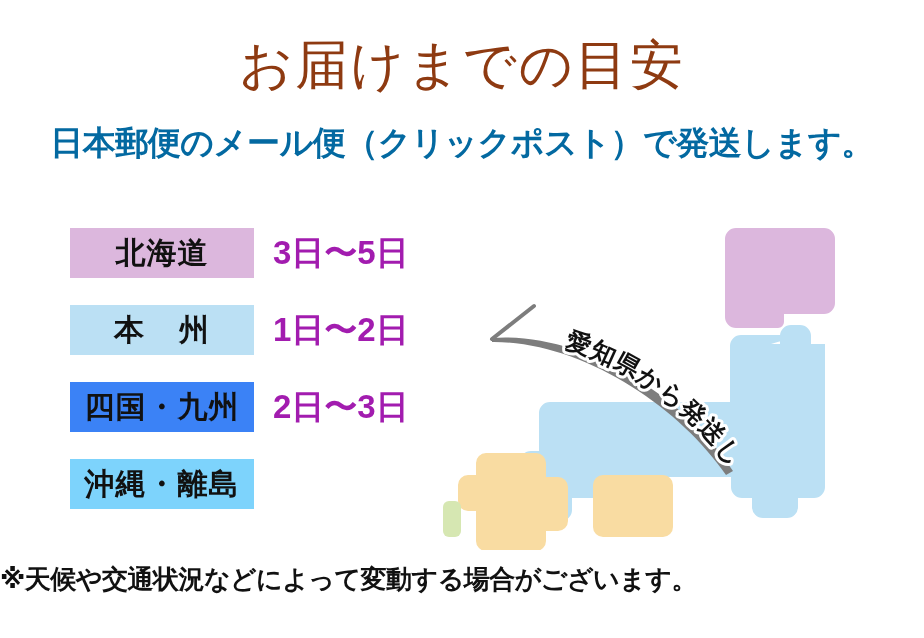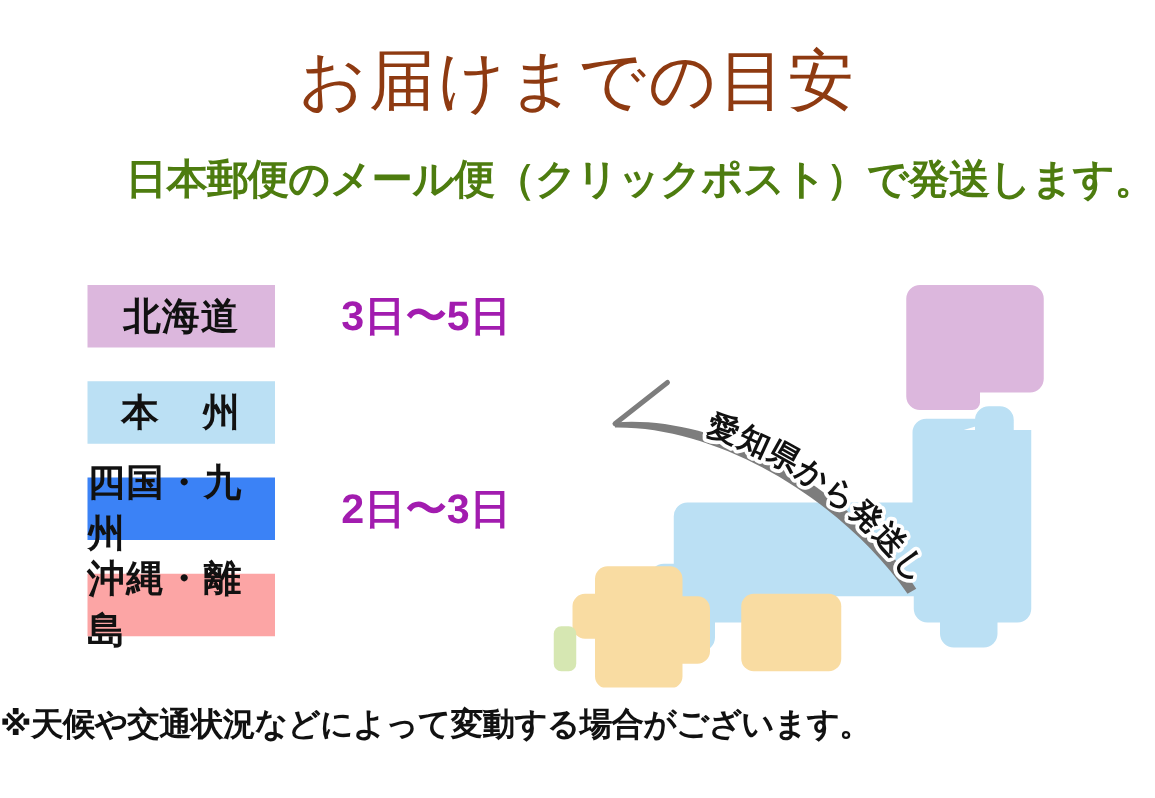--- a/index.html
+++ b/index.html
@@ -32,46 +32,46 @@
     color: #8e3a11;
     white-space: nowrap;
   }
 
   
   .subtitle {
     position: absolute;
     left: 0;
     top: 122px;
     width: 924px;
-    text-align: right;
+    text-align: center;
     font-size: 33px;
     line-height: 42px;
     font-weight: bold;
-    color: #4d7c0f;
+    color: #0369a1;
     letter-spacing: -0.5px;
     white-space: nowrap;
   }
 
   
   .rate-table {
     position: absolute;
     left: 70px;
     top: 228px;
     width: 400px;
   }
   .rate-row {
     position: relative;
     height: 50px;
     margin-bottom: 27px;
   }
   .region-badge {
     position: absolute;
     left: 0;
     top: 0;
-    width: 150px;
+    width: 184px;
     height: 50px;
     display: flex;
     align-items: center;
     justify-content: center;
     font-size: 30px;
     font-weight: bold;
     color: #111111;
     letter-spacing: 1px;
     box-sizing: border-box;
   }
@@ -163,29 +163,30 @@
       <div class="region-badge" style="background:#dcb7dd">北海道</div>
       <div class="days-text">3日〜5日</div>
     </div>
 
     <div class="rate-row">
       <div class="region-badge wide-space" style="background:#bbe0f4">
           <span>本</span>
           <span class="sp"></span>
           <span>州</span>
         </div>
+      <div class="days-text">1日〜2日</div>
     </div>
 
     <div class="rate-row">
       <div class="region-badge" style="background:#3b82f6">四国・九州</div>
       <div class="days-text">2日〜3日</div>
     </div>
 
     <div class="rate-row">
-      <div class="region-badge" style="background:#fca5a5">沖縄・離島</div>
+      <div class="region-badge" style="background:#7dd3fc">沖縄・離島</div>
     </div>
 
   </div>
 
   <div class="map-wrap">
     <svg class="map-svg" width="494" height="345" viewBox="0 0 494 345">
 
       <path fill="#dcb7dd" d="M306,23 h88 a11,11 0 0 1 11,11 v64 a11,11 0 0 1 -11,11 h-40 v8 a6,6 0 0 1 -6,6 h-42 a11,11 0 0 1 -11,-11 v-78 a11,11 0 0 1 11,-11 z"></path>
 
       <path fill="#bbe0f4" d="M371,130 h-60 a11,11 0 0 0 -11,11 v56 h-180 a11,11 0 0 0 -11,11 v38 h-8 a11,11 0 0 0 -11,11 v48 a11,11 0 0 0 11,11 h30 a11,11 0 0 0 11,-11 v-12 h30 a11,11 0 0 0 11,-11 v-10 h118 v10 a11,11 0 0 0 11,11 h10 v9 a11,11 0 0 0 11,11 h24 a11,11 0 0 0 11,-11 v-9 h16 a11,11 0 0 0 11,-11 v-143 h-14 v-8 a11,11 0 0 0 -11,-11 h-9 a11,11 0 0 0 -11,11 v8 h-9 z"></path>

